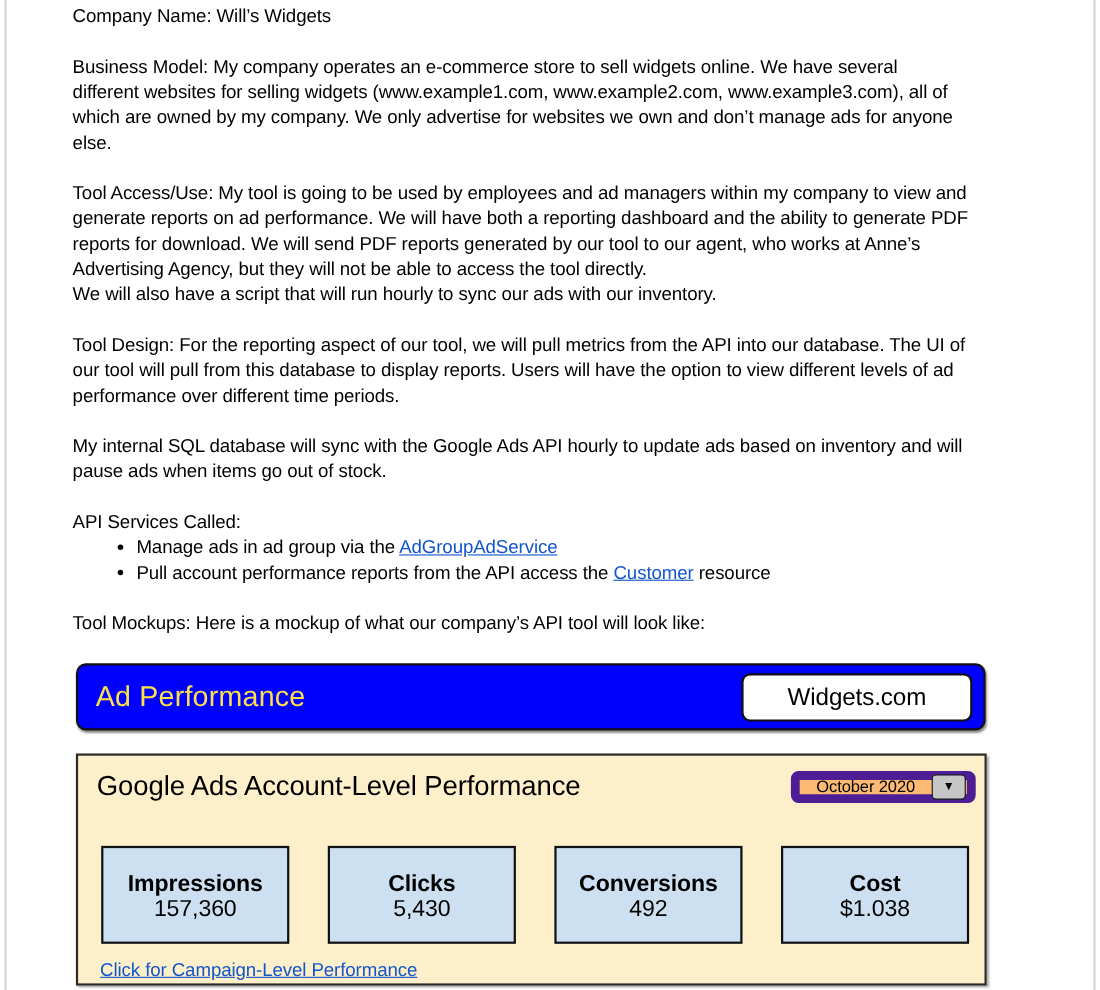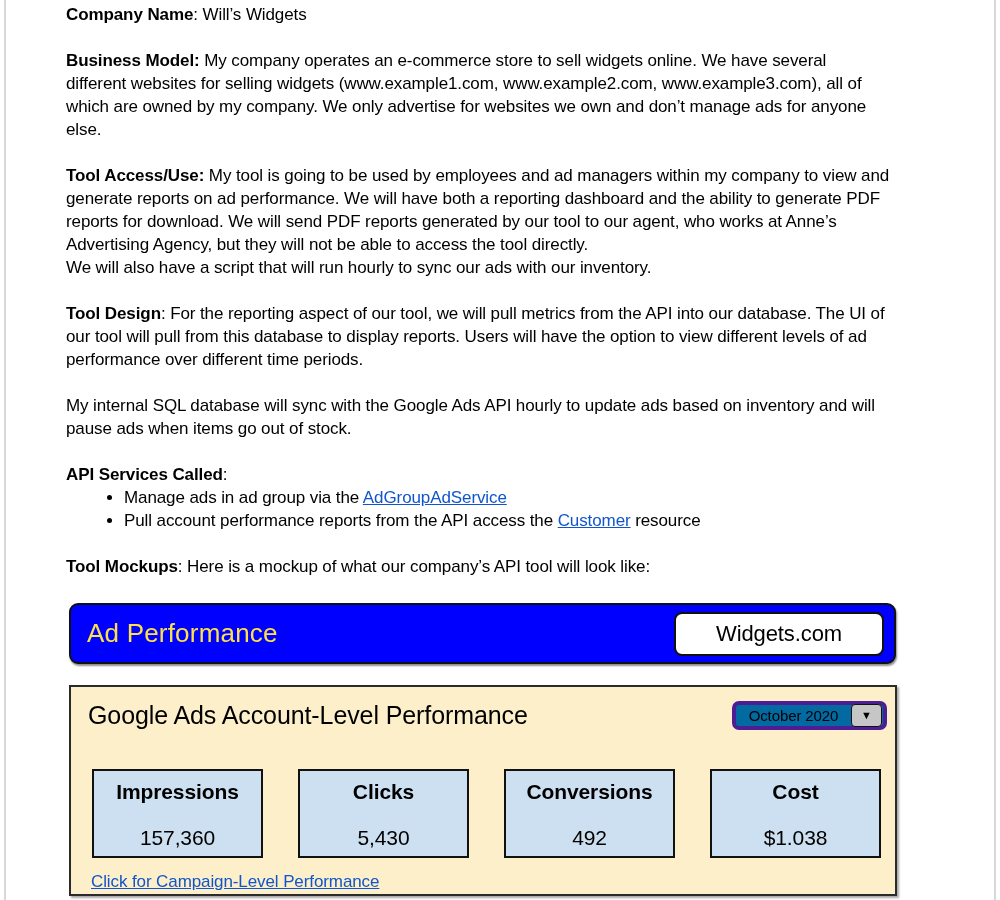--- a/index.html
+++ b/index.html
@@ -16,21 +16,21 @@
     border-right: 2px solid var(--page-edge, #d8d8d8);
     background: #ffffff;
     padding-top: 3px;
   }
   .doc {
     padding: 0 40px 0 60px;
     font-size: 17px; line-height: 23px; letter-spacing: -0.1px;
   }
   .doc p { margin: 0 0 23px 0; white-space: pre-line; }
   .doc p.no-gap { margin-bottom: 0; margin-top: 20px; }
-  .lead { font-weight: bold; }
+  .lead { font-weight: normal; }
   ul.api-list { margin: 0 0 23px 0; padding-left: 58px; list-style: disc; }
   ul.api-list li { line-height: 23px; }
   a.doc-link, a.mock-link { color: var(--link-blue, #1155cc); text-decoration: underline; cursor: pointer; }
 
   
   .mock-bar {
     margin: 25px 0 21px 3px;
     width: 827px; height: 61px;
     background: var(--bar-blue, #0000fe);
     border: 2px solid #111111;
@@ -54,43 +54,43 @@
     background: var(--panel-cream, #fcefc9);
     border: 2px solid #2b2b2b;
     box-shadow: 2px 2px 2px rgba(0,0,0,0.35);
   }
   .panel-header {
     display: flex; justify-content: space-between; align-items: flex-start;
     padding: 14px 8px 0 17px;
   }
   .panel-title { font-size: 25px; line-height: 28px; }
   .dropdown {
-    width: 155px; height: 29px;
-    background: #0369a1;
-    border: 4px solid #4c1d95; border-radius: 7px;
+    width: 168px; height: 29px;
+    background: #fdba74;
+    border: 8px solid #4c1d95; border-radius: 7px;
     display: flex; align-items: center;
     cursor: pointer;
   }
   .dropdown-value { flex: 1; text-align: center; font-size: 15px; }
   .dropdown-button {
     width: 31px; height: 23px; margin-right: 1px;
     background: var(--dropdown-gray, #c6c6c6);
     border: 1.5px solid #111111; border-radius: 4px;
     display: flex; align-items: center; justify-content: center;
     font-size: 11px; color: #000000;
   }
   .cards-row {
     display: flex; justify-content: space-between;
     padding: 0 14px 0 21px; margin-top: 39px;
   }
   .metric-card {
     width: 171px; height: 89px;
     background: var(--card-blue, #cde0f1);
     border: 2px solid #111111;
-    display: flex; flex-direction: column; justify-content: space-between; align-items: center;
+    display: flex; flex-direction: column; justify-content: center; align-items: center;
     padding: 9px 0 7px 0;
   }
   .metric-label { font-size: 21px; font-weight: bold; }
   .metric-value { font-size: 21px; }
   .panel-link-row { padding: 12px 0 0 20px; font-size: 17px; letter-spacing: -0.1px; }
 </style>
 </head>
 <body>
 
 <div class="page">

